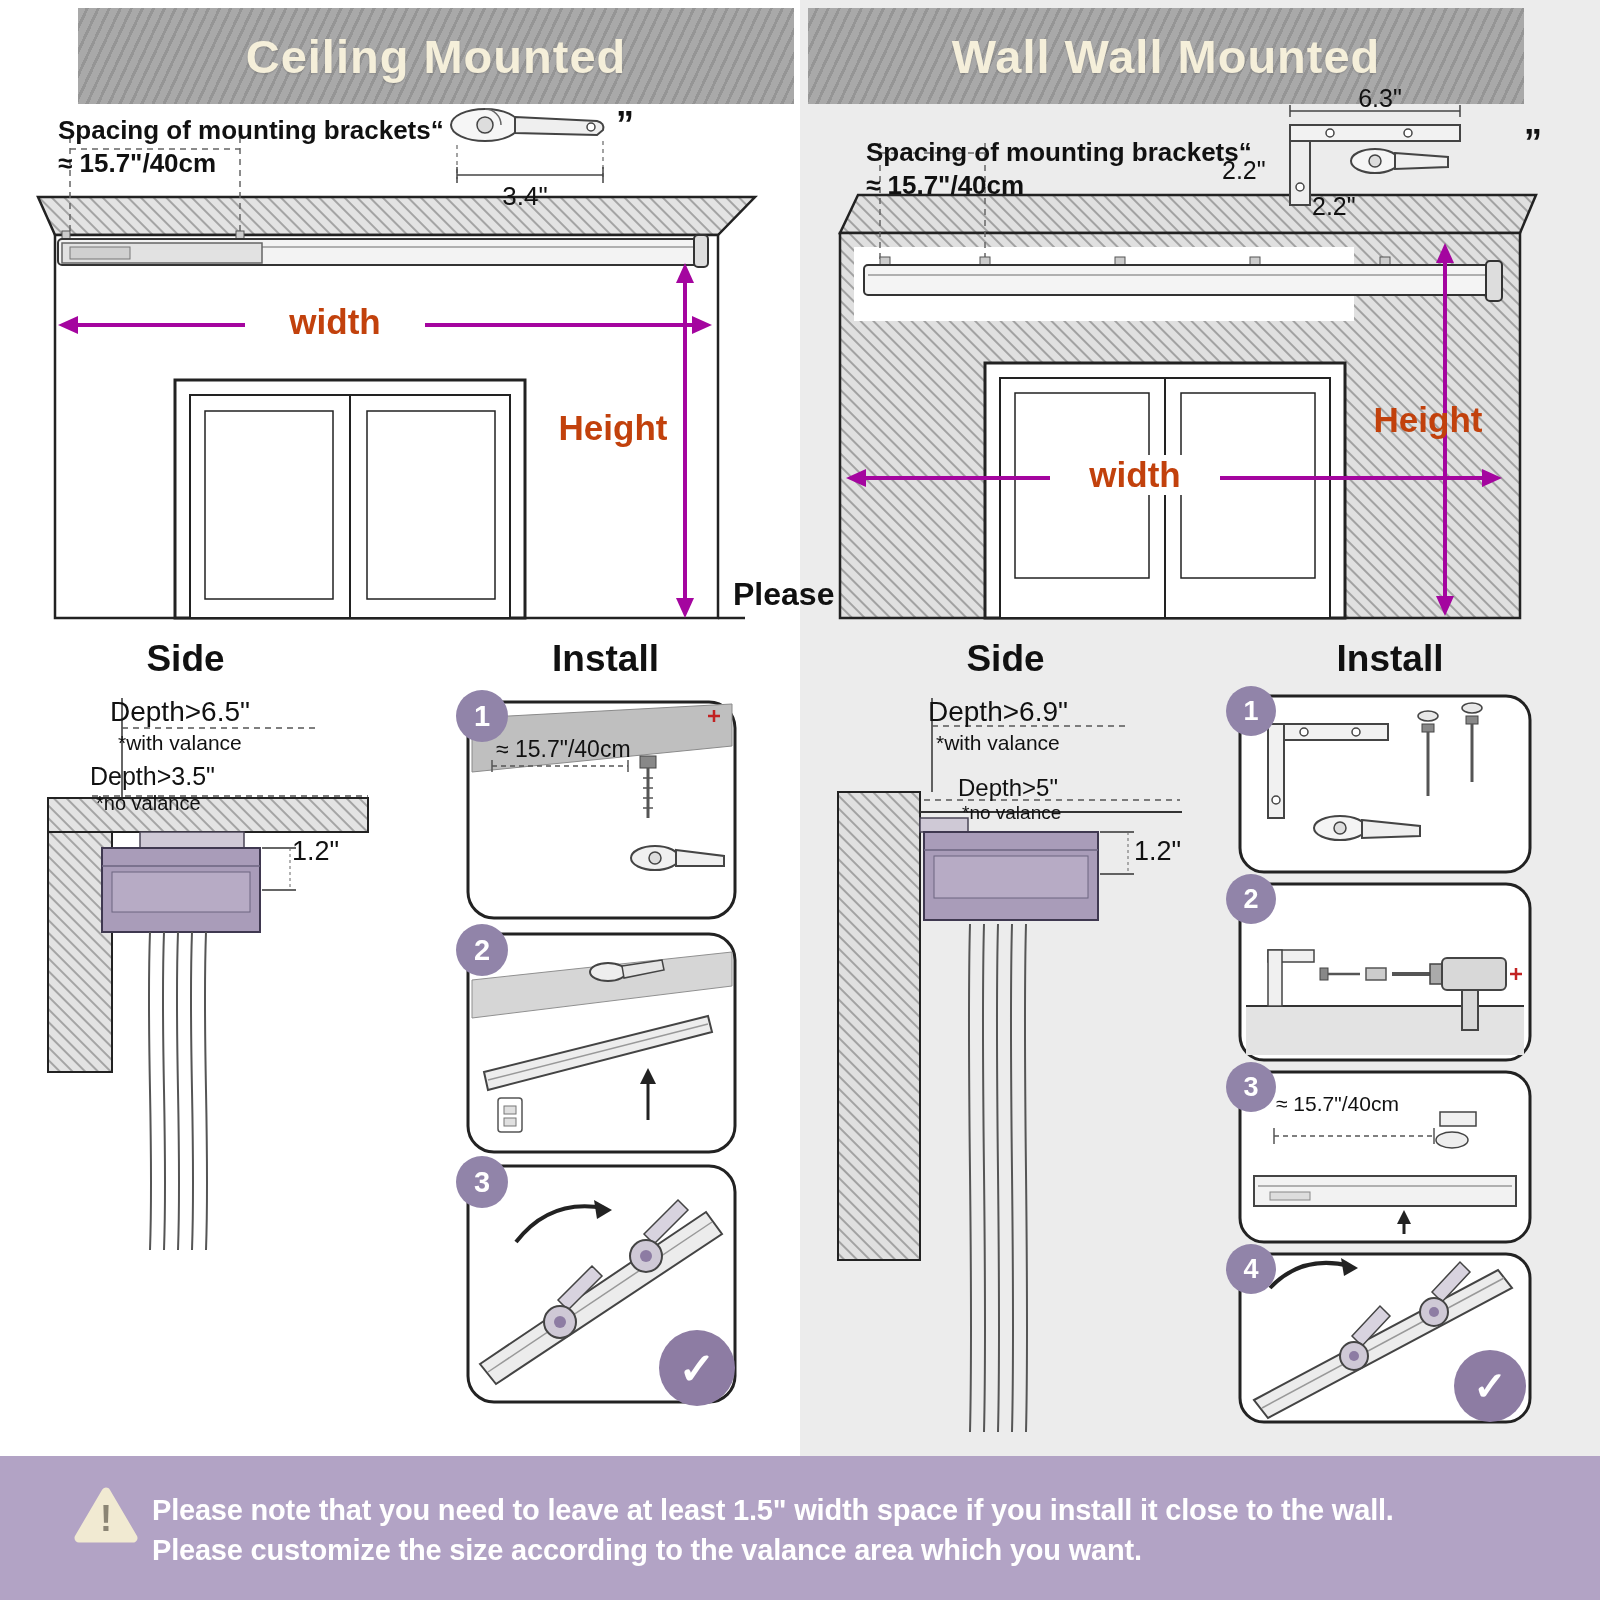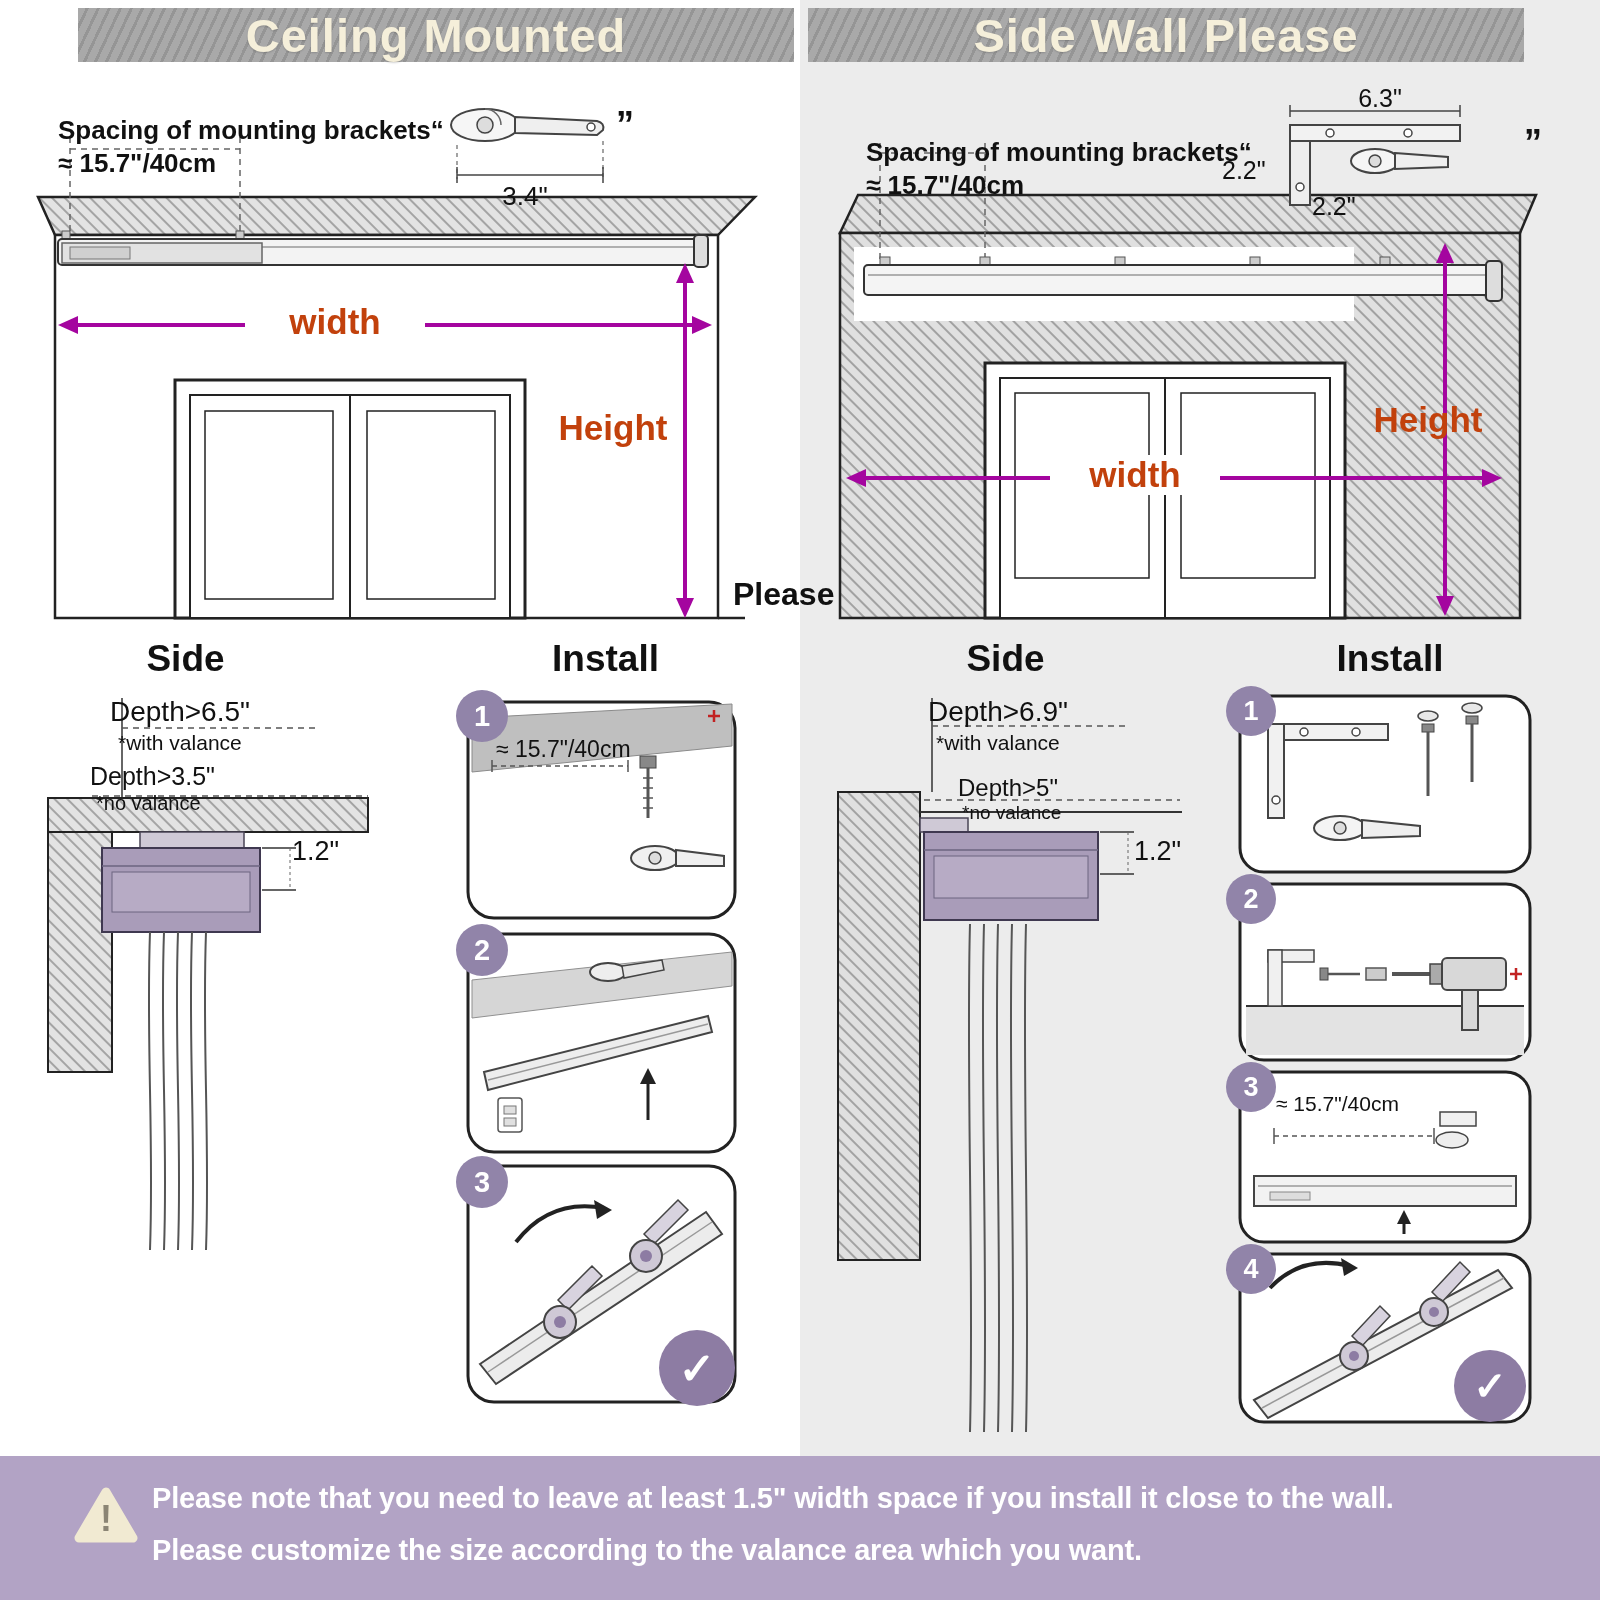--- a/index.html
+++ b/index.html
@@ -1,21 +1,21 @@
 <!DOCTYPE html>
 <html><head>
 <meta charset="utf-8">
 <style>
   *{margin:0;padding:0;box-sizing:border-box}
   html,body{width:1600px;height:1600px}
   body{font-family:"Liberation Sans",sans-serif;background:#fff}
   .page{position:relative;width:1600px;height:1600px;overflow:hidden;background:#fff}
   .rbg{position:absolute;left:800px;top:0;width:800px;height:1456px;background:#ececec}
   .abs{position:absolute}
-  .hdr{position:absolute;top:8px;height:54px;display:flex;align-items:center;justify-content:center;
+  .hdr{position:absolute;top:8px;height:96px;display:flex;align-items:center;justify-content:center;
        font-size:47px;font-weight:bold;letter-spacing:1px;color:#f5efda;
        background:repeating-linear-gradient(115deg,#a9a9a9 0 7px,#959595 7px 10px);
        text-shadow:0 1px 2px rgba(0,0,0,.18)}
   .lbl{position:absolute;white-space:nowrap;color:#111;line-height:1.15}
   .b{font-weight:bold}
   .c{text-align:center}
   .mag{color:#c2410c;font-weight:bold}
   .badge{position:absolute;background:#9184a9;color:#fff;border-radius:50%;display:flex;
          align-items:center;justify-content:center;font-weight:bold;z-index:5}
   .check{position:absolute;background:#8d7ca3;color:#fff;border-radius:50%;display:flex;
@@ -319,21 +319,21 @@
       <circle cx="554" cy="736" r="5" fill="#8d7ca3"></circle>
       <path d="M632,672 L660,642 L670,652 L642,682 Z" fill="#d8d3df" stroke="#444" stroke-width="1.5"></path>
       <circle cx="634" cy="692" r="14" fill="#cfc9d6" stroke="#444" stroke-width="2"></circle>
       <circle cx="634" cy="692" r="5" fill="#8d7ca3"></circle>
       <path d="M470,668 Q502,634 550,646" fill="none" stroke="#222" stroke-width="4"></path>
       <polygon points="558,648 541,638 544,656" fill="#222"></polygon>
     </g>
   </svg>
 
   <div class="hdr" style="left:78px;width:716px">Ceiling Mounted</div>
-  <div class="hdr" style="left:808px;width:716px">Side Wall Please</div>
+  <div class="hdr" style="left:808px;width:716px">Wall Wall Mounted</div>
 
   <div class="lbl b" style="left:58px;top:116px;font-size:26px">Spacing of mounting brackets“</div>
   <div class="lbl b" style="left:58px;top:149px;font-size:26px">≈ 15.7"/40cm</div>
   <div class="lbl b" style="left:616px;top:104px;font-size:36px">”</div>
   <div class="lbl c" style="left:440px;width:170px;top:182px;font-size:26px">3.4"</div>
   <div class="lbl mag c" style="left:245px;width:180px;top:302px;font-size:35px;background:#ffffff">width</div>
   <div class="lbl mag c" style="left:548px;width:130px;top:408px;font-size:35px">Height</div>
   <div class="lbl b" style="left:733px;top:576px;font-size:32px">Please</div>
 
   <div class="lbl b" style="left:866px;top:138px;font-size:26px">Spacing of mounting brackets“</div>
@@ -370,17 +370,17 @@
   <div class="badge" style="left:1226px;top:874px;width:50px;height:50px;font-size:27px">2</div>
   <div class="badge" style="left:1226px;top:1062px;width:50px;height:50px;font-size:27px">3</div>
   <div class="badge" style="left:1226px;top:1244px;width:50px;height:50px;font-size:27px">4</div>
   <div class="check" style="left:1454px;top:1350px;width:72px;height:72px;font-size:40px">✓</div>
 
   <div class="footer">
     <svg class="abs" style="left:74px;top:30px" width="64" height="58" viewBox="0 0 64 58">
       <path d="M32,6 L59,52 L5,52 Z" fill="#f1ead2" stroke="#f1ead2" stroke-width="9" stroke-linejoin="round"></path>
       <text x="32" y="45" text-anchor="middle" font-size="36" font-weight="bold" fill="#8b8574" font-family="Liberation Sans, sans-serif">!</text>
     </svg>
-    <div class="fline" style="top:26px">Please note that you need to leave at least 1.5" width space if you install it close to the wall.</div>
+    <div class="fline" style="top:38px">Please note that you need to leave at least 1.5" width space if you install it close to the wall.</div>
     <div class="fline" style="top:78px">Please customize the size according to the valance area which you want.</div>
   </div>
 
 </div>
 
 </body></html>

